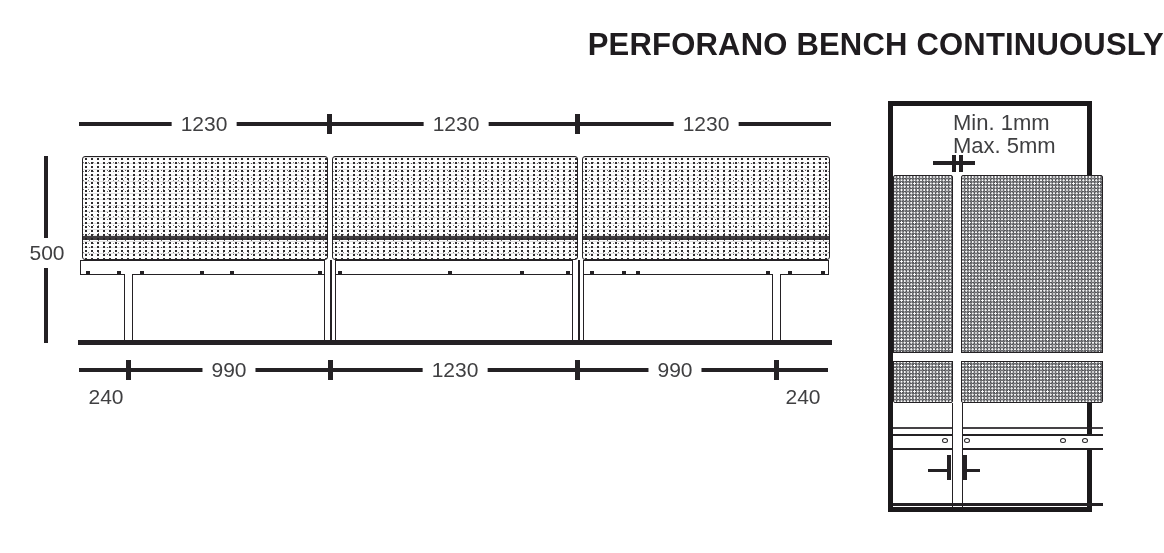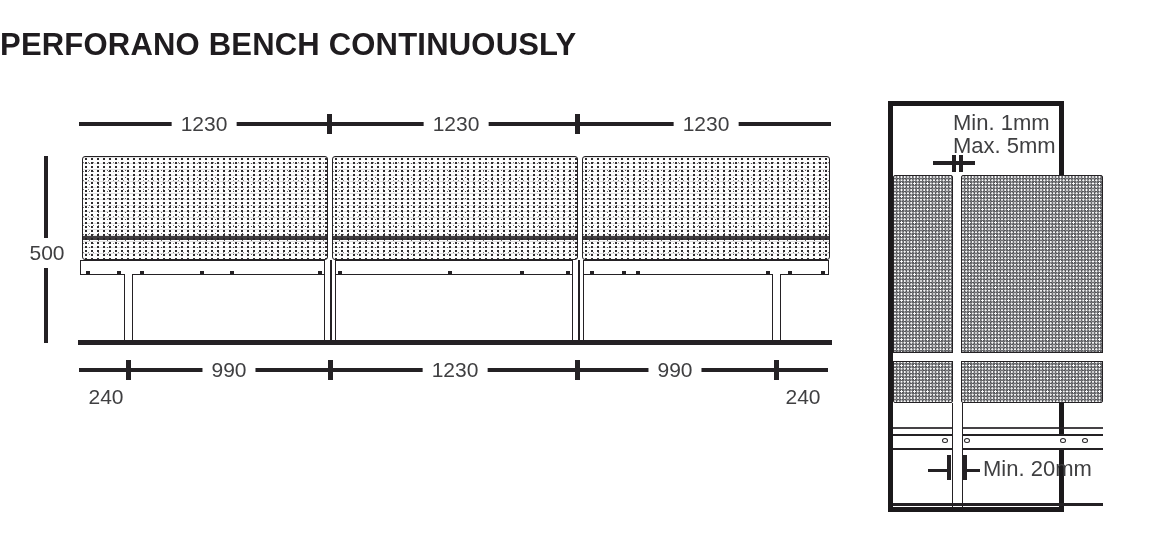--- a/index.html
+++ b/index.html
@@ -8,21 +8,21 @@
     --bg:#ffffff;
   }
   html,body{margin:0;padding:0;background:var(--bg);}
   #stage{
     position:relative;width:1164px;height:553px;background:var(--bg);
     font-family:"Liberation Sans",sans-serif;color:var(--ink);overflow:hidden;
   }
   .abs{position:absolute;}
   
   .title{
-    left:0;top:27px;width:1164px;text-align:left;
+    left:0;top:27px;width:1164px;text-align:right;
     font-size:31px;font-weight:700;letter-spacing:.2px;color:#1f1c1f;
   }
   
   .dline-h{height:4px;background:var(--ink);}
   .dline-v{width:4px;background:var(--ink);}
   .dtick{width:5px;background:var(--ink);}
   .dlabel{
     font-size:21px;color:var(--dim);background:var(--bg);
     padding:1px 9px;white-space:nowrap;transform:translate(-50%,-50%);
     line-height:22px;
@@ -55,21 +55,21 @@
   }
   .leg-single{top:274px;height:67px;width:9px;}
   .leg-double{
     top:260px;height:81px;width:12px;
     background:linear-gradient(90deg,#fff 0 5px,var(--ink) 5px 7px,#fff 7px 100%);
   }
   .bolt{width:4px;height:4px;background:var(--ink);top:271px;}
   .ground{left:78px;top:340px;width:754px;height:5px;background:var(--ink);}
   
   .dframe{
-    left:888px;top:101px;width:176px;height:411px;box-sizing:border-box;
+    left:888px;top:101px;width:204px;height:411px;box-sizing:border-box;
     border:5px solid #1b191b;background:var(--bg);
   }
   .note{
     font-size:22px;line-height:22.5px;color:var(--dim);white-space:nowrap;
   }
   .perf{
     top:69px;height:228px;box-sizing:border-box;border:1.6px solid var(--ink);
     border-radius:2px;background-color:#fcfcfc;
     background-image:
       radial-gradient(circle,#ffffff 1px,#4d4e52 1.1px 2.1px,rgba(0,0,0,0) 2.35px),
@@ -204,19 +204,18 @@
     <div class="abs dleg"></div>
 
     <div class="abs">
       <div class="abs" style="left:35px;top:363px;width:19px;height:3px;background:var(--ink);"></div>
       <div class="abs" style="left:74px;top:363px;width:13px;height:3px;background:var(--ink);"></div>
       <div class="abs thick-tick" style="left:54px;top:349px;height:25px;"></div>
       <div class="abs thick-tick" style="left:70px;top:349px;height:25px;"></div>
     </div>
 
     <div class="abs note" style="left:90px;top:352px;">
-      <div>Min. 20mm</div>
     </div>
 
     <div class="abs dground"></div>
   </div>
 
 </div>
 
 </body></html>

